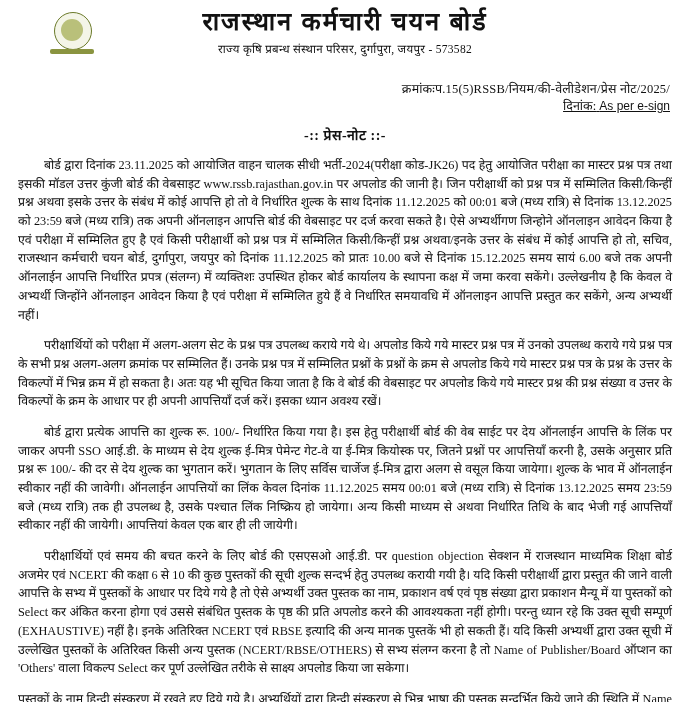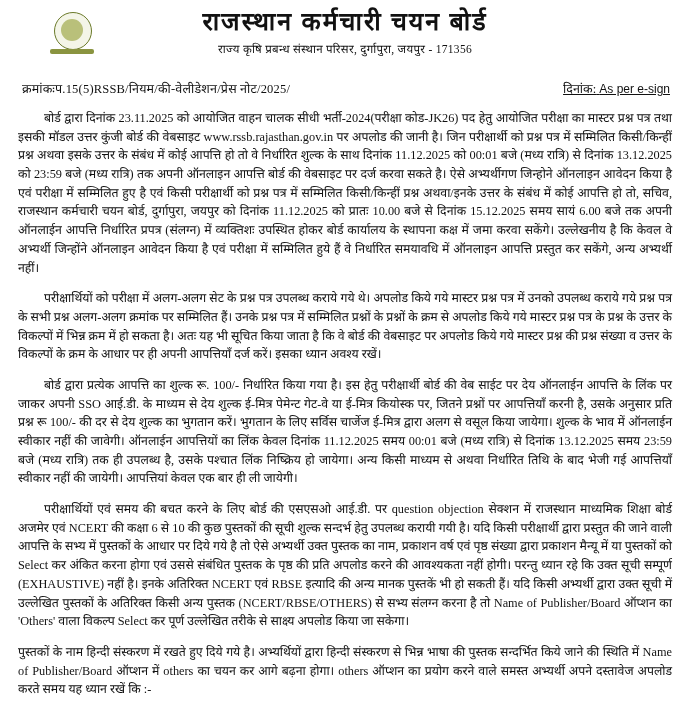--- a/index.html
+++ b/index.html
@@ -77,20 +77,21 @@
   }
 
   
   .refline {
     display: flex;
     justify-content: space-between;
     align-items: flex-end;
     font-size: 12.5px;
     margin-top: 12px;
     padding: 0 6px 0 8px;
+    flex-direction: column;
   }
   .refline .left {
     letter-spacing: 0.2px;
   }
   .refline .right {
     white-space: nowrap;
     text-decoration: underline;
   }
   .refline .right .val {
     font-family: "Liberation Sans", sans-serif;
@@ -128,32 +129,33 @@
 <div class="page">
 
   <div class="header">
     <div class="emblem">
       <div class="circle"></div>
       <div class="inner"></div>
       <div class="base"></div>
     </div>
     <div class="header-text">
       <div class="org-title">राजस्थान कर्मचारी चयन बोर्ड</div>
-      <div class="org-sub">राज्य कृषि प्रबन्ध संस्थान परिसर, दुर्गापुरा, जयपुर - 171356</div>
+      <div class="org-sub">राज्य कृषि प्रबन्ध संस्थान परिसर, दुर्गापुरा, जयपुर - 573582</div>
     </div>
   </div>
 
   <div class="refline">
     <div class="left">क्रमांकःप.15(5)RSSB/नियम/की-वेलीडेशन/प्रेस नोट/2025/</div>
     <div class="right">
       <span>दिनांक:</span>
       <span class="val">As per e-sign</span>
     </div>
   </div>
 
+  <div class="pressnote">-:: प्रेस-नोट ::-</div>
 
   <div class="body">
     <p>बोर्ड द्वारा दिनांक 23.11.2025 को आयोजित वाहन चालक सीधी भर्ती-2024(परीक्षा कोड-JK26) पद हेतु आयोजित परीक्षा का मास्टर प्रश्न पत्र तथा इसकी मॉडल उत्तर कुंजी बोर्ड की वेबसाइट www.rssb.rajasthan.gov.in पर अपलोड की जानी है। जिन परीक्षार्थी को प्रश्न पत्र में सम्मिलित किसी/किन्हीं प्रश्न अथवा इसके उत्तर के संबंध में कोई आपत्ति हो तो वे निर्धारित शुल्क के साथ दिनांक 11.12.2025 को 00:01 बजे (मध्य रात्रि) से दिनांक 13.12.2025 को 23:59 बजे (मध्य रात्रि) तक अपनी ऑनलाइन आपत्ति बोर्ड की वेबसाइट पर दर्ज करवा सकते है। ऐसे अभ्यर्थीगण जिन्होने ऑनलाइन आवेदन किया है एवं परीक्षा में सम्मिलित हुए है एवं किसी परीक्षार्थी को प्रश्न पत्र में सम्मिलित किसी/किन्हीं प्रश्न अथवा/इनके उत्तर के संबंध में कोई आपत्ति हो तो, सचिव, राजस्थान कर्मचारी चयन बोर्ड, दुर्गापुरा, जयपुर को दिनांक 11.12.2025 को प्रातः 10.00 बजे से दिनांक 15.12.2025 समय सायं 6.00 बजे तक अपनी ऑनलाईन आपत्ति निर्धारित प्रपत्र (संलग्न) में व्यक्तिशः उपस्थित होकर बोर्ड कार्यालय के स्थापना कक्ष में जमा करवा सकेंगे। उल्लेखनीय है कि केवल वे अभ्यर्थी जिन्होंने ऑनलाइन आवेदन किया है एवं परीक्षा में सम्मिलित हुये हैं वे निर्धारित समयावधि में ऑनलाइन आपत्ति प्रस्तुत कर सकेंगे, अन्य अभ्यर्थी नहीं।</p>
     <p>परीक्षार्थियों को परीक्षा में अलग-अलग सेट के प्रश्न पत्र उपलब्ध कराये गये थे। अपलोड किये गये मास्टर प्रश्न पत्र में उनको उपलब्ध कराये गये प्रश्न पत्र के सभी प्रश्न अलग-अलग क्रमांक पर सम्मिलित हैं। उनके प्रश्न पत्र में सम्मिलित प्रश्नों के प्रश्नों के क्रम से अपलोड किये गये मास्टर प्रश्न पत्र के प्रश्न के उत्तर के विकल्पों में भिन्न क्रम में हो सकता है। अतः यह भी सूचित किया जाता है कि वे बोर्ड की वेबसाइट पर अपलोड किये गये मास्टर प्रश्न की प्रश्न संख्या व उत्तर के विकल्पों के क्रम के आधार पर ही अपनी आपत्तियाँ दर्ज करें। इसका ध्यान अवश्य रखें।</p>
     <p>बोर्ड द्वारा प्रत्येक आपत्ति का शुल्क रू. 100/- निर्धारित किया गया है। इस हेतु परीक्षार्थी बोर्ड की वेब साईट पर देय ऑनलाईन आपत्ति के लिंक पर जाकर अपनी SSO आई.डी. के माध्यम से देय शुल्क ई-मित्र पेमेन्ट गेट-वे या ई-मित्र कियोस्क पर, जितने प्रश्नों पर आपत्तियाँ करनी है, उसके अनुसार प्रति प्रश्न रू 100/- की दर से देय शुल्क का भुगतान करें। भुगतान के लिए सर्विस चार्जेज ई-मित्र द्वारा अलग से वसूल किया जायेगा। शुल्क के भाव में ऑनलाईन स्वीकार नहीं की जावेगी। ऑनलाईन आपत्तियों का लिंक केवल दिनांक 11.12.2025 समय 00:01 बजे (मध्य रात्रि) से दिनांक 13.12.2025 समय 23:59 बजे (मध्य रात्रि) तक ही उपलब्ध है, उसके पश्चात लिंक निष्क्रिय हो जायेगा। अन्य किसी माध्यम से अथवा निर्धारित तिथि के बाद भेजी गई आपत्तियाँ स्वीकार नहीं की जायेगी। आपत्तियां केवल एक बार ही ली जायेगी।</p>
     <p>परीक्षार्थियों एवं समय की बचत करने के लिए बोर्ड की एसएसओ आई.डी. पर question objection सेक्शन में राजस्थान माध्यमिक शिक्षा बोर्ड अजमेर एवं NCERT की कक्षा 6 से 10 की कुछ पुस्तकों की सूची शुल्क सन्दर्भ हेतु उपलब्ध करायी गयी है। यदि किसी परीक्षार्थी द्वारा प्रस्तुत की जाने वाली आपत्ति के सभ्य में पुस्तकों के आधार पर दिये गये है तो ऐसे अभ्यर्थी उक्त पुस्तक का नाम, प्रकाशन वर्ष एवं पृष्ठ संख्या द्वारा प्रकाशन मैन्यू में या पुस्तकों को Select कर अंकित करना होगा एवं उससे संबंधित पुस्तक के पृष्ठ की प्रति अपलोड करने की आवश्यकता नहीं होगी। परन्तु ध्यान रहे कि उक्त सूची सम्पूर्ण (EXHAUSTIVE) नहीं है। इनके अतिरिक्त NCERT एवं RBSE इत्यादि की अन्य मानक पुस्तकें भी हो सकती हैं। यदि किसी अभ्यर्थी द्वारा उक्त सूची में उल्लेखित पुस्तकों के अतिरिक्त किसी अन्य पुस्तक (NCERT/RBSE/OTHERS) से सभ्य संलग्न करना है तो Name of Publisher/Board ऑप्शन का 'Others' वाला विकल्प Select कर पूर्ण उल्लेखित तरीके से साक्ष्य अपलोड किया जा सकेगा।</p>
     <p class="noindent">पुस्तकों के नाम हिन्दी संस्करण में रखते हुए दिये गये है। अभ्यर्थियों द्वारा हिन्दी संस्करण से भिन्न भाषा की पुस्तक सन्दर्भित किये जाने की स्थिति में Name of Publisher/Board ऑप्शन में others का चयन कर आगे बढ़ना होगा। others ऑप्शन का प्रयोग करने वाले समस्त अभ्यर्थी अपने दस्तावेज अपलोड करते समय यह ध्यान रखें कि :-</p>
 
   </div>
 

